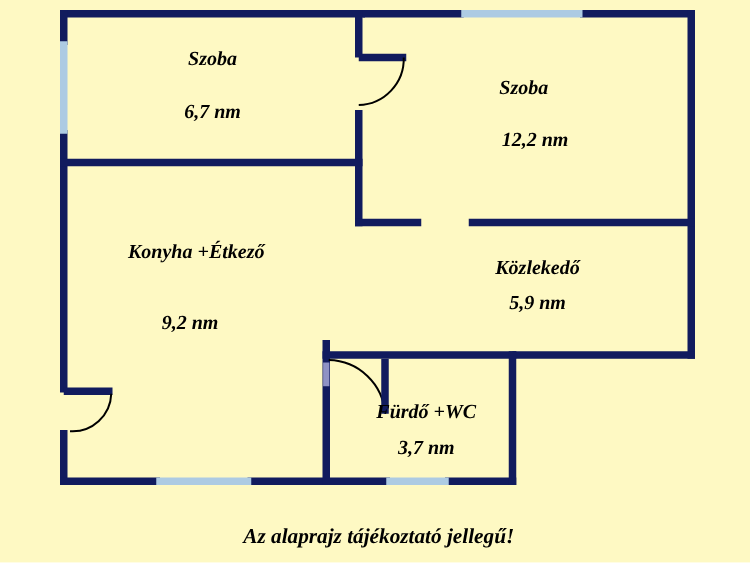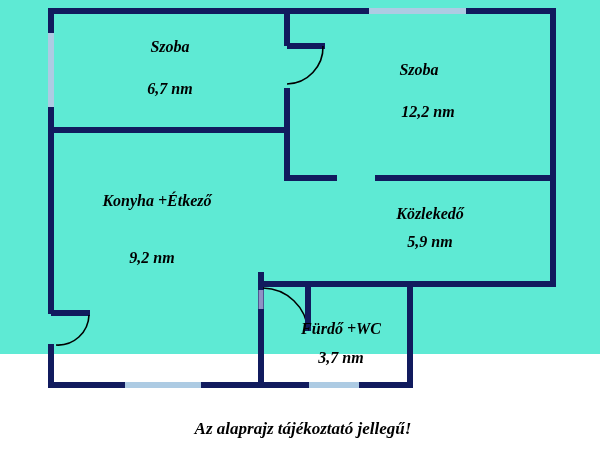--- a/index.html
+++ b/index.html
@@ -9,22 +9,22 @@
   }
   body {
     width: 600px;
     height: 450px;
     overflow: hidden;
     font-family: "Liberation Serif", serif;
   }
   #floorplan-page {
     position: relative;
     width: 600px;
-    height: 354px;
-    background: #5eead4;
+    height: 450px;
+    background: #fef9c3;
   }
   #plan-svg {
     position: absolute;
     left: 0;
     top: 0;
     width: 600px;
     height: 450px;
   }
   .room-label {
     font-family: "Liberation Serif", serif;

